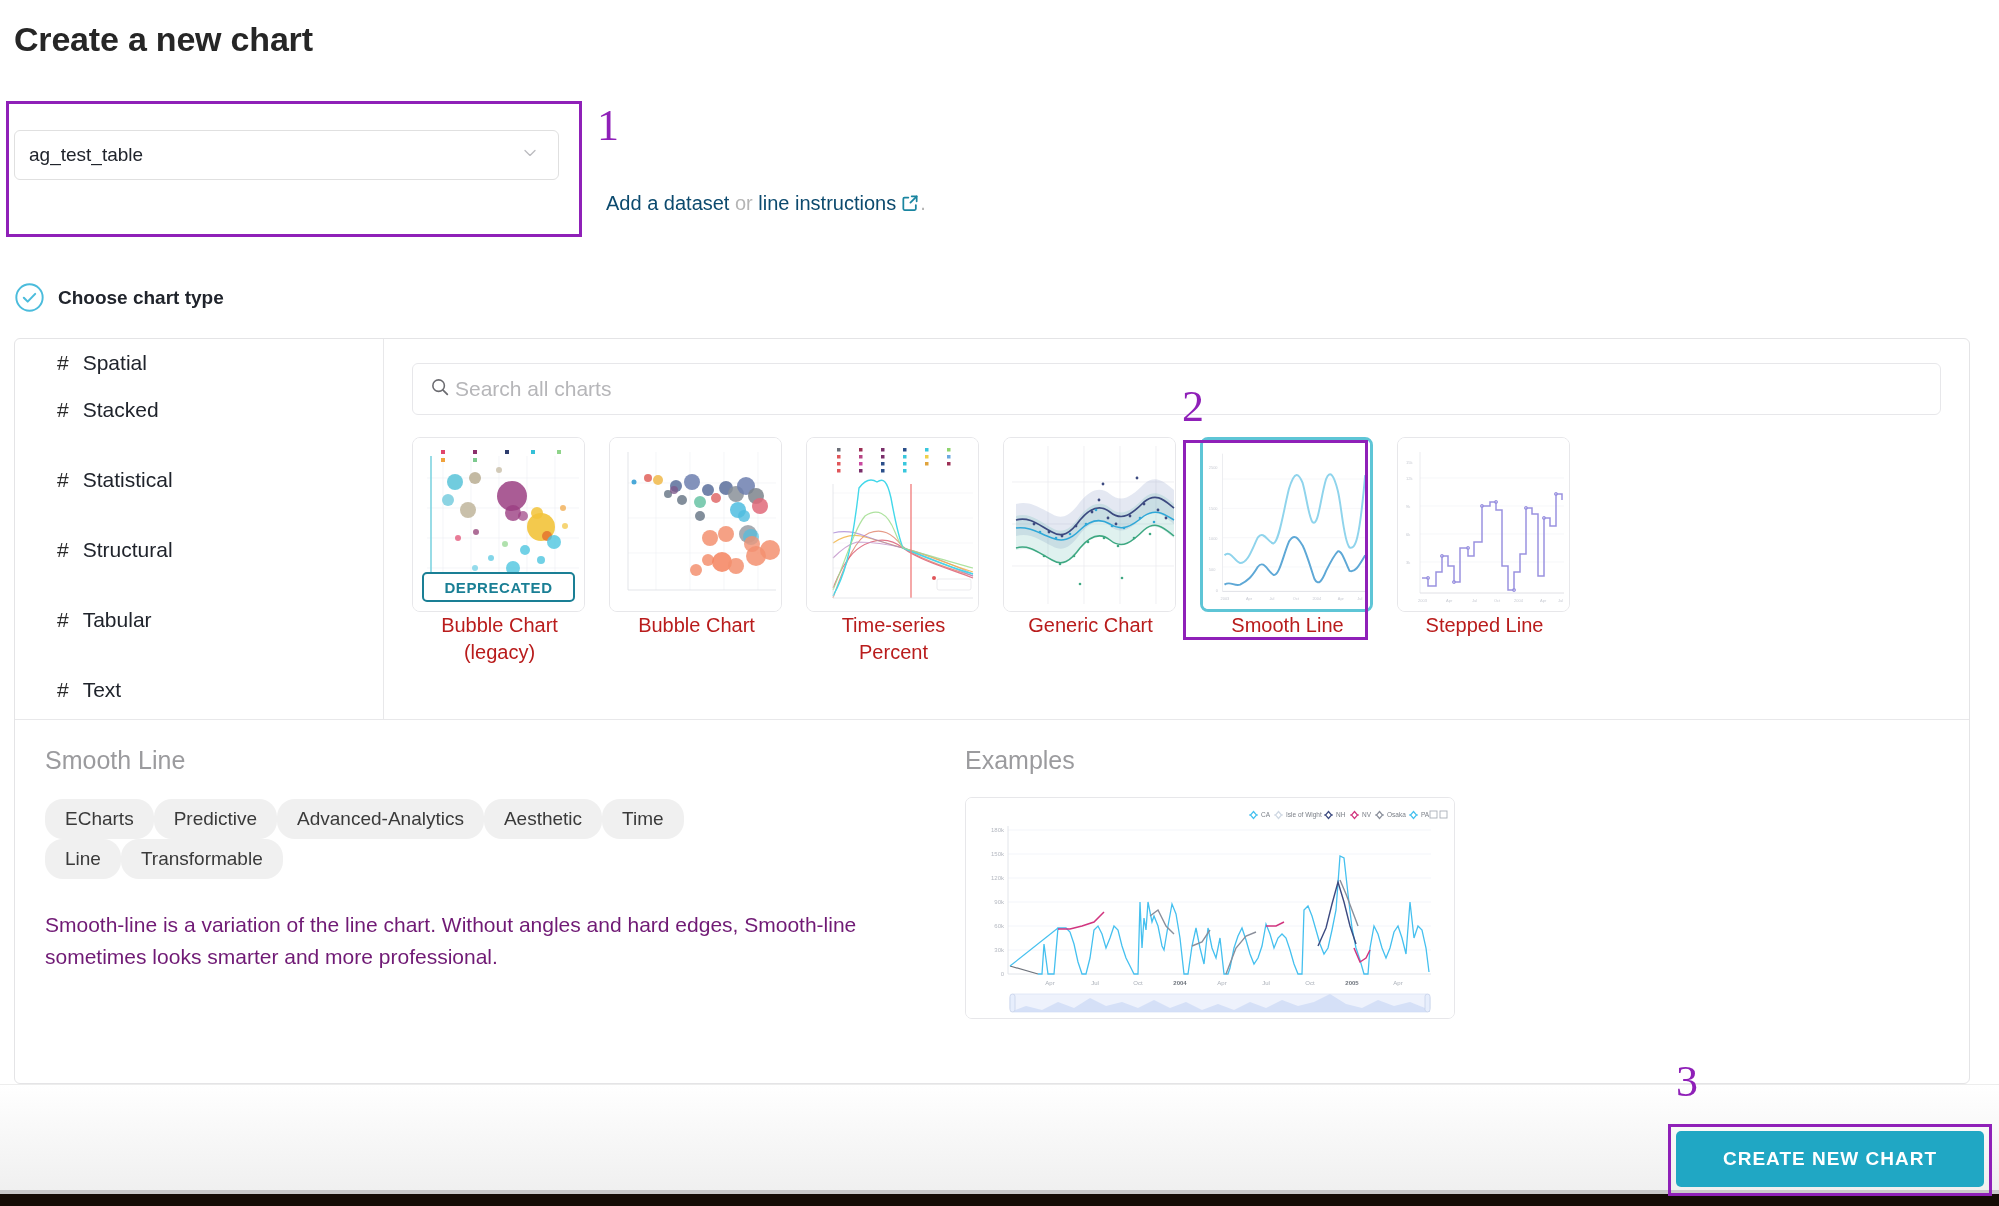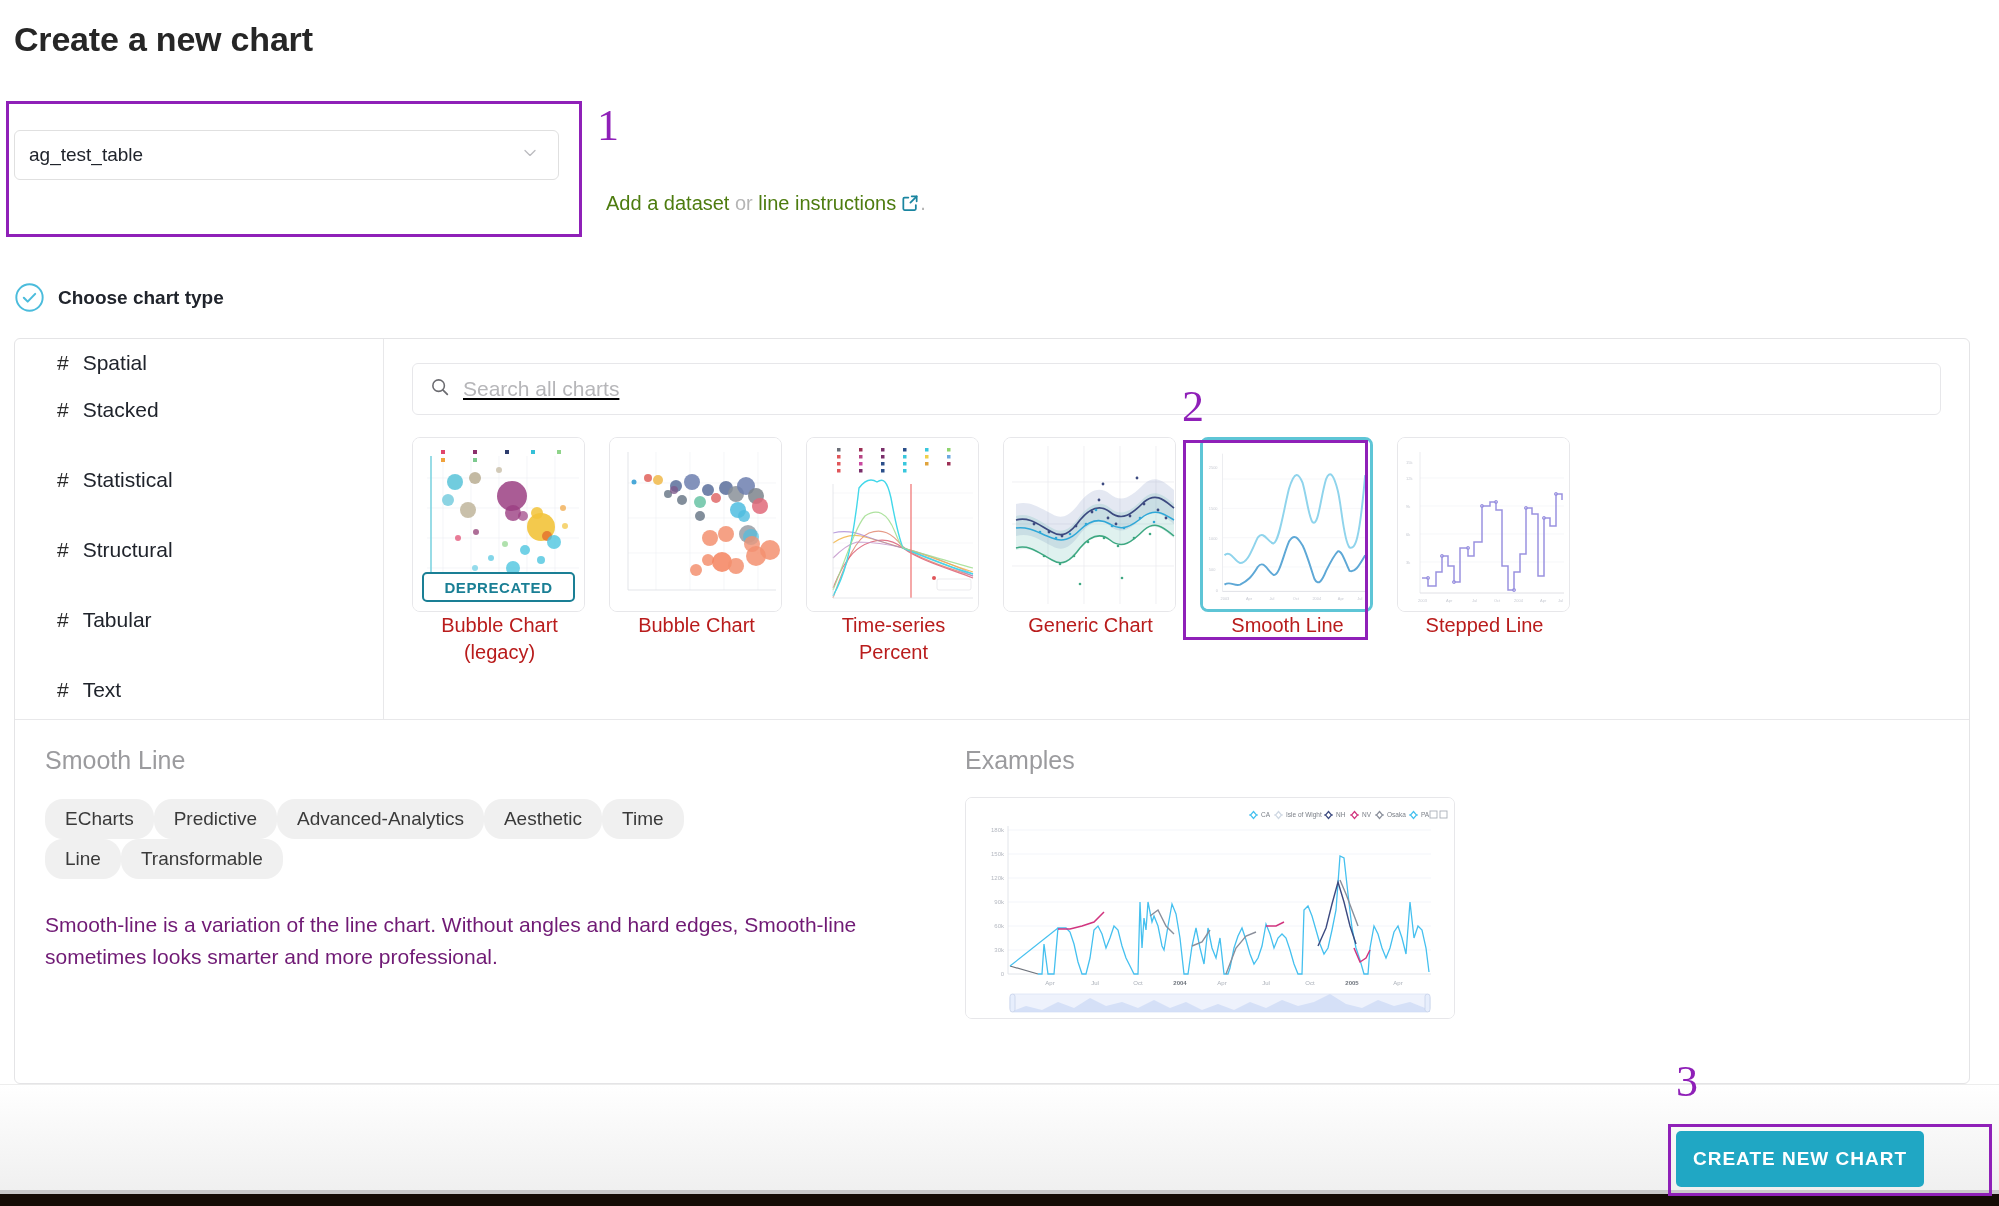--- a/index.html
+++ b/index.html
@@ -52,21 +52,21 @@
   }
   #num1 { left: 597px; top: 104px; }
   #num2 { left: 1182px; top: 385px; }
   #num3 { left: 1676px; top: 1060px; }
 
   
   #dataset-links {
     position: absolute; left: 606px; top: 192px;
     font-size: 20px; color: #b5b5b5;
   }
-  #dataset-links a { color: #4d7c0f; text-decoration: none; }
+  #dataset-links a { color: #0c4a6e; text-decoration: none; }
   #dataset-links .ext { display: inline-block; vertical-align: -3px; margin-left: 4px; }
 
   
   #charttype-header { position: absolute; left: 14px; top: 282px; }
 
   
   #panel {
     position: absolute; left: 14px; top: 338px;
     width: 1956px; height: 746px;
     border: 1px solid #e4e4e6; border-radius: 6px;
@@ -86,23 +86,22 @@
     padding: 0 0 0 42px; height: 70px;
     font-size: 21px; color: #20242c;
   }
   .cat-item.partial { height: 36px; align-items: flex-end; }
   .hash { color: #2a2a2a; font-size: 21px; font-weight: 400; }
 
   
   #chartarea { flex: 1; padding: 24px 28px 0 28px; position: relative; }
   #search-box {
     height: 52px; border: 1px solid #e7e7ea; border-radius: 6px;
-    display: flex; align-items: center; gap: 12px; padding: 0 16px;
+    display: flex; align-items: center; gap: 4px; padding: 0 16px;
     background: #fff;
-    text-decoration: underline;
   }
   #search-box .ph { font-size: 21px; color: #b6b6b9; }
 
   #thumbs { display: flex; gap: 22px; margin-top: 22px; }
   .thumb-cell { width: 175px; position: relative; }
   .thumb {
     width: 173px; height: 175px;
     border: 1px solid #e7e7ea; border-radius: 8px;
     background: #fff; overflow: hidden; position: relative;
   }
@@ -145,21 +144,21 @@
 
   
   #bottombar {
     position: absolute; left: 0; top: 1084px;
     width: 1999px; height: 110px;
     background: linear-gradient(#ffffff, #efefef);
     border-top: 1px solid #ededed;
   }
   #create-btn {
     position: absolute; left: 1676px; top: 1131px;
-    width: 248px; height: 56px;
+    width: 308px; height: 56px;
     background: #20a7c4; border: none; border-radius: 5px;
     color: #fff; font-size: 19px; font-weight: bold; letter-spacing: 1px;
     display: flex; align-items: center; justify-content: center;
     cursor: pointer;
   }
   #darkstrip {
     position: absolute; left: 0; top: 1194px; width: 1999px; height: 12px;
     background: #140c05;
   }
   .hscroll {

